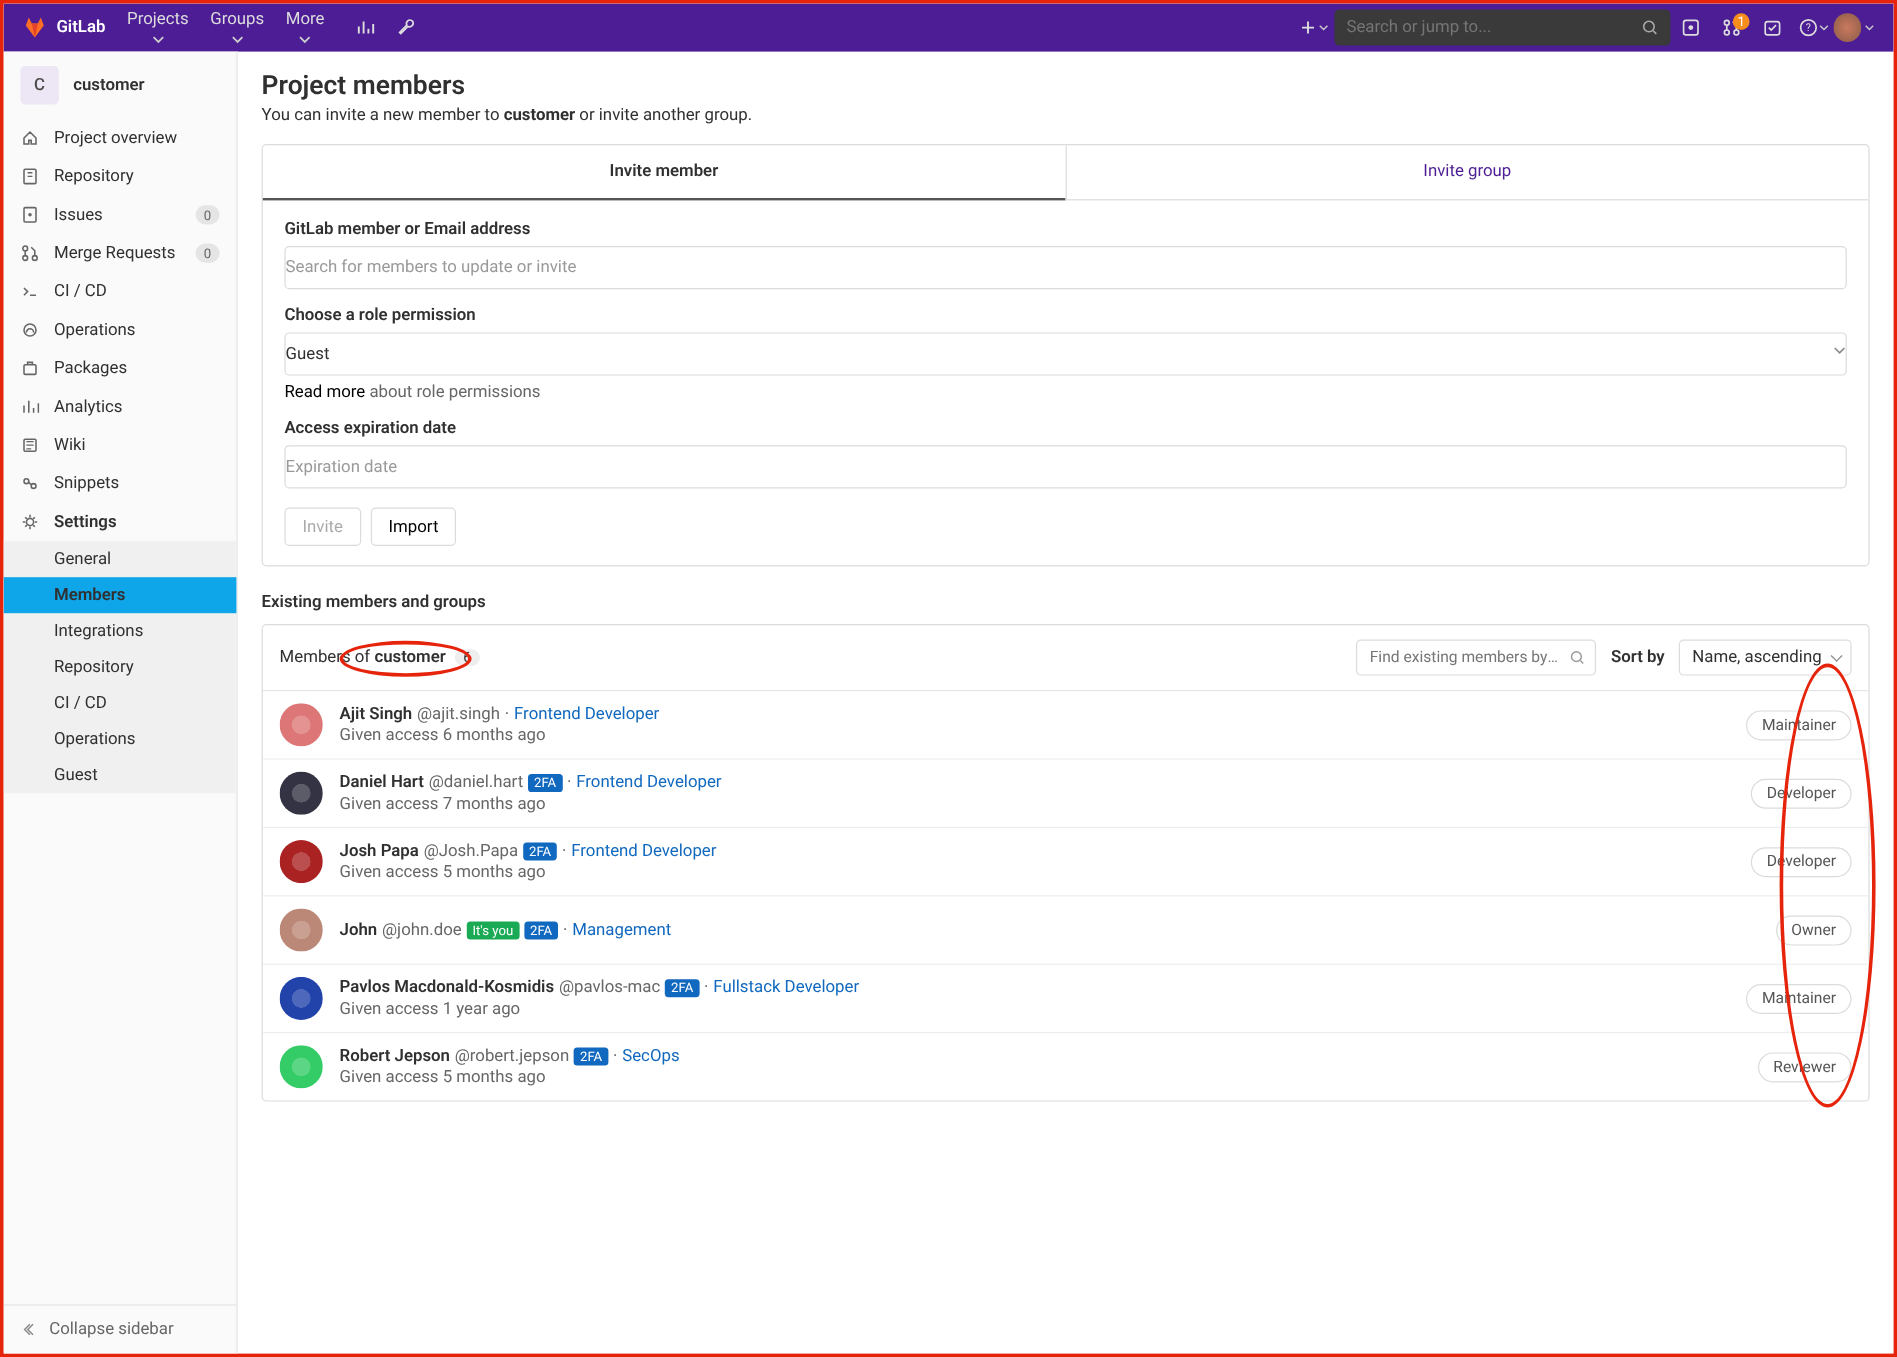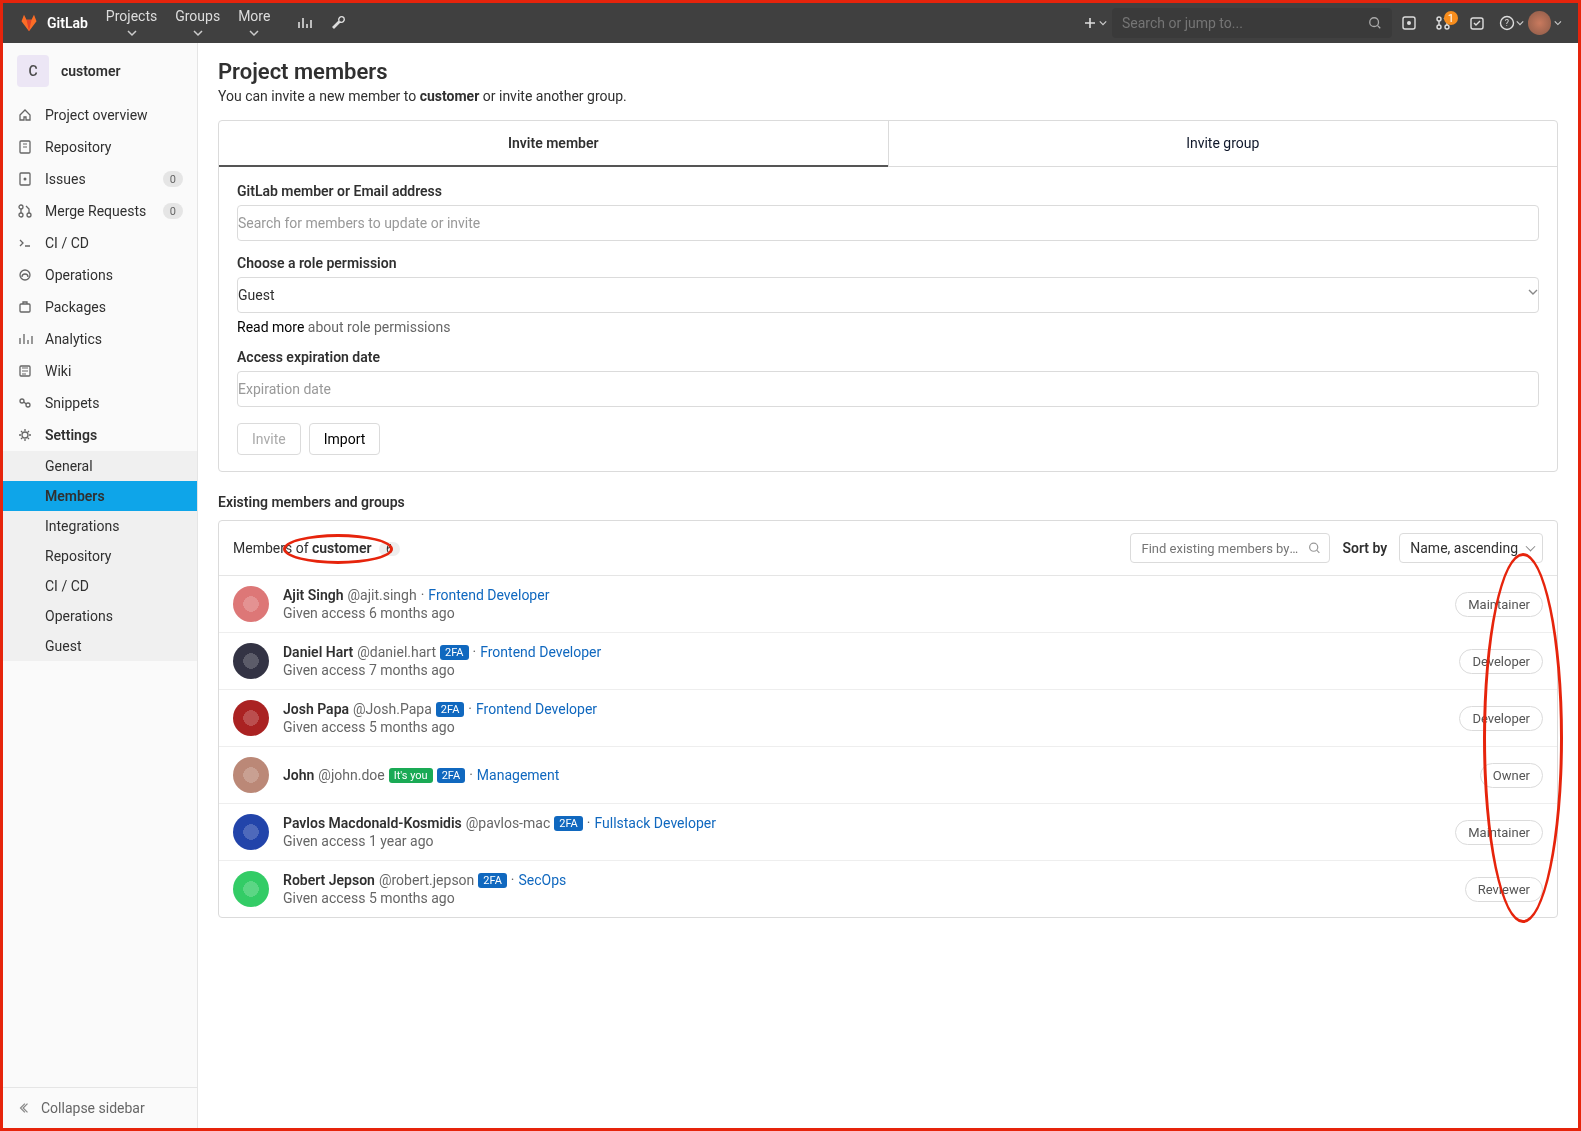--- a/index.html
+++ b/index.html
@@ -1,17 +1,17 @@
 <!DOCTYPE html>
 <html><head>
 <meta charset="utf-8">
 <style>
 * { margin:0; padding:0; box-sizing:border-box; font-family:-apple-system,BlinkMacSystemFont,"Segoe UI",Roboto,sans-serif; }
 body { font-size:14px; color:#303030; background:#fff; border:3px solid #e6240c; }
-.topbar { background:#404040; height:40px; display:flex; align-items:center; padding:0 16px; color:#fff; }
+.topbar { background:#4c1d95; height:40px; display:flex; align-items:center; padding:0 16px; color:#fff; }
 .topbar .logo { color:#fc6d26; font-size:20px; margin-right:8px; }
 .topbar .brand { font-weight:600; margin-right:18px; }
 .topbar .nav-item { margin-right:18px; font-size:14px; cursor:pointer; color:#ddd; display:inline-flex; align-items:center; gap:4px;flex-direction:column; }
 .topbar .nav-item svg { width:10px; height:10px; }
 .topbar .icon-btn { width:34px; height:40px; display:flex; align-items:center; justify-content:center; cursor:pointer; color:#ddd; position:relative; }
 .topbar .search { flex:0 0 280px; background:#3a3a3a; border-radius:4px; height:30px; display:flex; align-items:center; padding:0 10px; color:#aaa; }
 .topbar .search input { background:transparent; border:none; outline:none; color:#ddd; flex:1; font-size:14px; }
 .topbar .spacer { flex:1; }
 .topbar .mr-badge { background:#f78d1d; color:#fff; border-radius:8px; font-size:11px; padding:0 4px; min-width:14px; height:14px; display:inline-flex; align-items:center; justify-content:center; position:absolute; top:8px; right:2px; }
 .topbar .avatar { width:24px; height:24px; border-radius:50%; background:radial-gradient(circle,#c97a5e,#8a5a48); }
@@ -28,21 +28,21 @@
 .sidebar .item .badge { margin-left:auto; background:#e5e5e5; color:#666; border-radius:9px; font-size:11px; padding:0 7px; height:16px; display:flex; align-items:center; }
 .sidebar .sub { padding-left:42px; background:#f0f0f0; }
 .sidebar .sub .subitem { padding:7px 14px 7px 0; cursor:pointer; color:#303030; }
 .sidebar .sub .subitem.active { font-weight:600; background:#0ea5e9; margin-left:-42px; padding-left:42px; }
 .sidebar .collapse { margin-top:auto; padding:12px 14px; border-top:1px solid #e5e5e5; cursor:pointer; color:#666; display:flex; align-items:center; gap:10px; }
 .main { flex:1; overflow:auto; padding:16px 20px; }
 h1.page-title { font-size:22px; font-weight:600; margin-bottom:4px; }
 .intro { color:#303030; margin-bottom:16px; }
 .panel { border:1px solid #dbdbdb; border-radius:4px; }
 .tabs { display:flex; }
-.tab { flex:1; text-align:center; padding:14px; cursor:pointer; border-bottom:1px solid #dbdbdb; color:#0f172a; }
+.tab { flex:1; text-align:center; padding:14px; cursor:pointer; border-bottom:1px solid #dbdbdb; color:#4c1d95; }
 .tab.active { font-weight:600; color:#303030; border-bottom:2px solid #555; }
 .tab + .tab { border-left:1px solid #dbdbdb; }
 .form { padding:16px 18px; }
 .form label { display:block; font-weight:600; margin-bottom:6px; margin-top:14px; }
 .form label:first-child { margin-top:0; }
 .form input[type=text], .form .select { width:100%; border:1px solid #dbdbdb; border-radius:4px; padding:9px 0; font-size:14px; color:#303030; background:#fff; }
 .form input::placeholder { color:#999; }
 .form .select { display:flex; justify-content:space-between; align-items:flex-start; cursor:pointer; }
 .help { margin-top:6px; color:#666; }
 .help a { color:#000000; text-decoration:none; }

